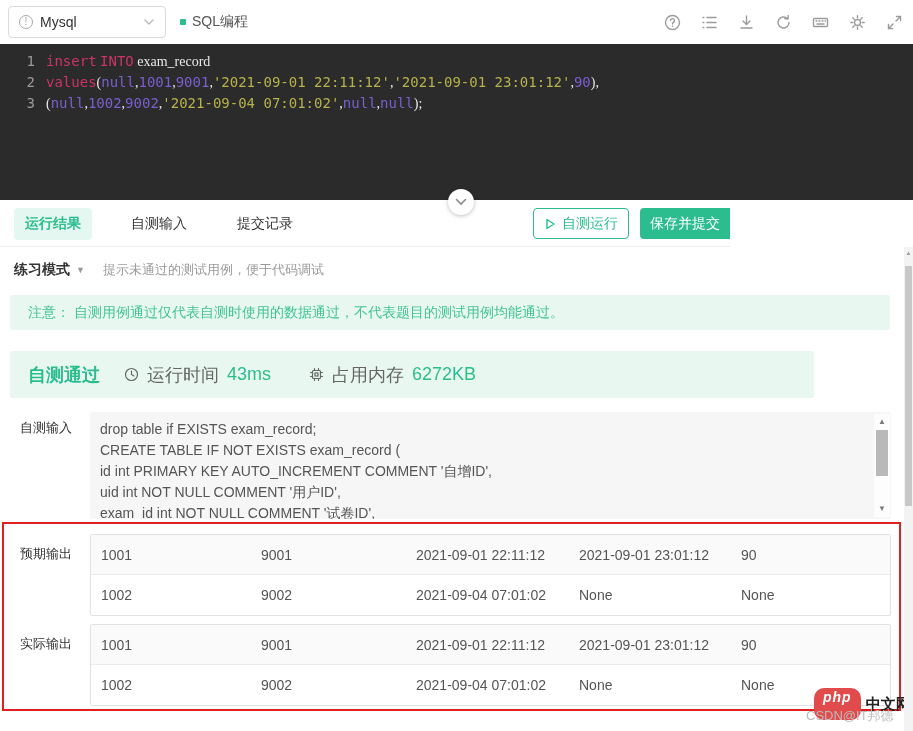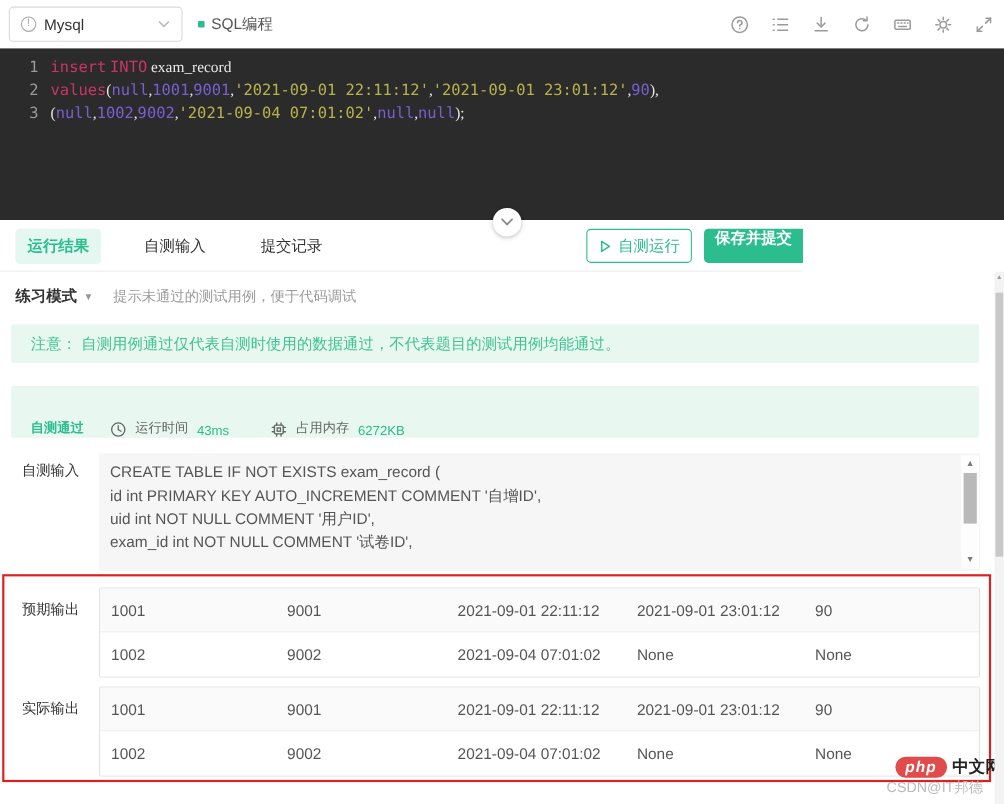--- a/index.html
+++ b/index.html
@@ -45,35 +45,35 @@
   .tabs { position:absolute; left:14px; top:0; height:47px; display:flex; align-items:center; gap:28px; }
   .tab { font-size:14px; color:#333; cursor:pointer; padding:7px 11px; border-radius:4px; }
   .tab.active { color:#2bbd8d; font-weight:bold; background:#e4f7f0; }
   .btn-selftest {
     position:absolute; right:101px; top:8px; width:96px; height:31px; border:1px solid #2bbd8d; border-radius:4px;
     background:#fff; color:#2bbd8d; font-size:14px; display:flex; align-items:center; justify-content:center; gap:6px; cursor:pointer;
   }
   .btn-selftest svg { width:12px; height:12px; stroke:#2bbd8d; fill:none; stroke-width:1.4; stroke-linejoin:round; }
   .btn-submit {
     position:absolute; right:0; top:8px; width:90px; height:31px; border:none; border-radius:4px 0 0 4px;
-    background:#2bbd8d; color:#fff; font-size:14px; display:flex; align-items:flex-start; justify-content:center; cursor:pointer;font-weight:bold;
+    background:#2bbd8d; color:#fff; font-size:14px; display:flex; align-items:center; justify-content:center; cursor:pointer;
   }
   
   .mode-row { position:absolute; left:14px; top:261px; display:flex; align-items:center; gap:6px; }
   .mode-row .mode { font-weight:bold; color:#333; font-size:14px; cursor:pointer; }
   .mode-row .caret { color:#999; font-size:9px; cursor:pointer; }
   .mode-row .hint { color:#9a9a9a; font-size:13px; margin-left:12px; }
   
   .notice-box {
     position:absolute; left:10px; top:295px; width:880px; height:35px; background:#e8f8f1; border-radius:2px;
     display:flex; align-items:center; padding:0 18px; color:#41c394; font-size:14px;
   }
   .result-box {
-    position:absolute; left:10px; top:351px; width:880px; height:47px; background:#e8f8f1; border-radius:2px;
-    display:flex; align-items:flex-end; padding:0 18px; gap:8px; font-size:12px;
+    position:absolute; left:10px; top:351px; width:804px; height:47px; background:#e8f8f1; border-radius:2px;
+    display:flex; align-items:center; padding:0 18px; gap:8px; font-size:18px;
   }
   .result-box .status { color:#2bbd8d; font-weight:bold; margin-right:16px; }
   .result-box .metric-label { color:#666; }
   .result-box .metric-value { color:#2bbd8d; }
   .result-box .gap { width:22px; }
   .mini-icon { width:15px; height:15px; display:inline-flex; }
   .mini-icon svg { width:15px; height:15px; stroke:#666; fill:none; stroke-width:1.2; stroke-linecap:round; }
   
   .section-label { position:absolute; left:20px; font-size:13px; color:#333; }
   .selftest-box {
@@ -95,21 +95,21 @@
     height:40px; padding-left:10px; font-size:14px; color:#555;
   }
   .out-row:first-child { background:#fafafa; border-bottom:1px solid #ebebeb; }
   .out-row:last-child { background:#fff; }
   
   .red-rect { position:absolute; left:2px; top:522px; width:899px; height:189px; border:2px solid #e01f1f; pointer-events:none; z-index:8; }
   
   .watermark { position:absolute; left:814px; top:688px; display:flex; align-items:center; gap:5px; z-index:9; }
   .wm-badge {
     background:#e14b4b; color:#fff; font-style:italic; font-weight:bold; font-size:14px;
-    padding:1px 9px 2px; border-radius:10px; letter-spacing:1px;
+    padding:1px 9px 15px; border-radius:10px; letter-spacing:1px;
   }
   .wm-site { color:#222; font-weight:bold; font-size:15px; }
   .wm-credit { position:absolute; left:806px; top:707px; color:#bcbcbc; font-size:13px; z-index:9; }
   
   .page-scrollbar { position:absolute; right:0; top:247px; width:9px; height:484px; background:#f3f3f3; z-index:10; }
   .page-scrollbar .arr { position:absolute; top:3px; left:0; width:9px; text-align:center; color:#9a9a9a; font-size:6px; cursor:pointer; }
   .page-scrollbar .thumb { position:absolute; left:1px; top:19px; width:7px; height:240px; background:#c8c8c8; cursor:pointer; }
 </style>
 </head>
 <body>
@@ -245,20 +245,21 @@
           <path d="M5.5 1.5v2M9.5 1.5v2M5.5 11.5v2M9.5 11.5v2M1.5 5.5h2M1.5 9.5h2M11.5 5.5h2M11.5 9.5h2"></path>
         </svg>
     </span>
     <span class="metric-label">占用内存</span>
     <span class="metric-value">6272KB</span>
   </div>
 
   <div class="section-label" style="top:419px">自测输入</div>
   <div class="selftest-box">
     <div id="sql-lines">
+        <div class="sql-line">drop table if EXISTS exam_record;</div>
         <div class="sql-line">CREATE TABLE IF NOT EXISTS exam_record (</div>
         <div class="sql-line">id int PRIMARY KEY AUTO_INCREMENT COMMENT '自增ID',</div>
         <div class="sql-line">uid int NOT NULL COMMENT '用户ID',</div>
         <div class="sql-line">exam_id int NOT NULL COMMENT '试卷ID',</div>
       </div>
     <div class="inner-scrollbar">
       <span class="arr up">▲</span>
       <span class="thumb"></span>
       <span class="arr down">▼</span>
     </div>

